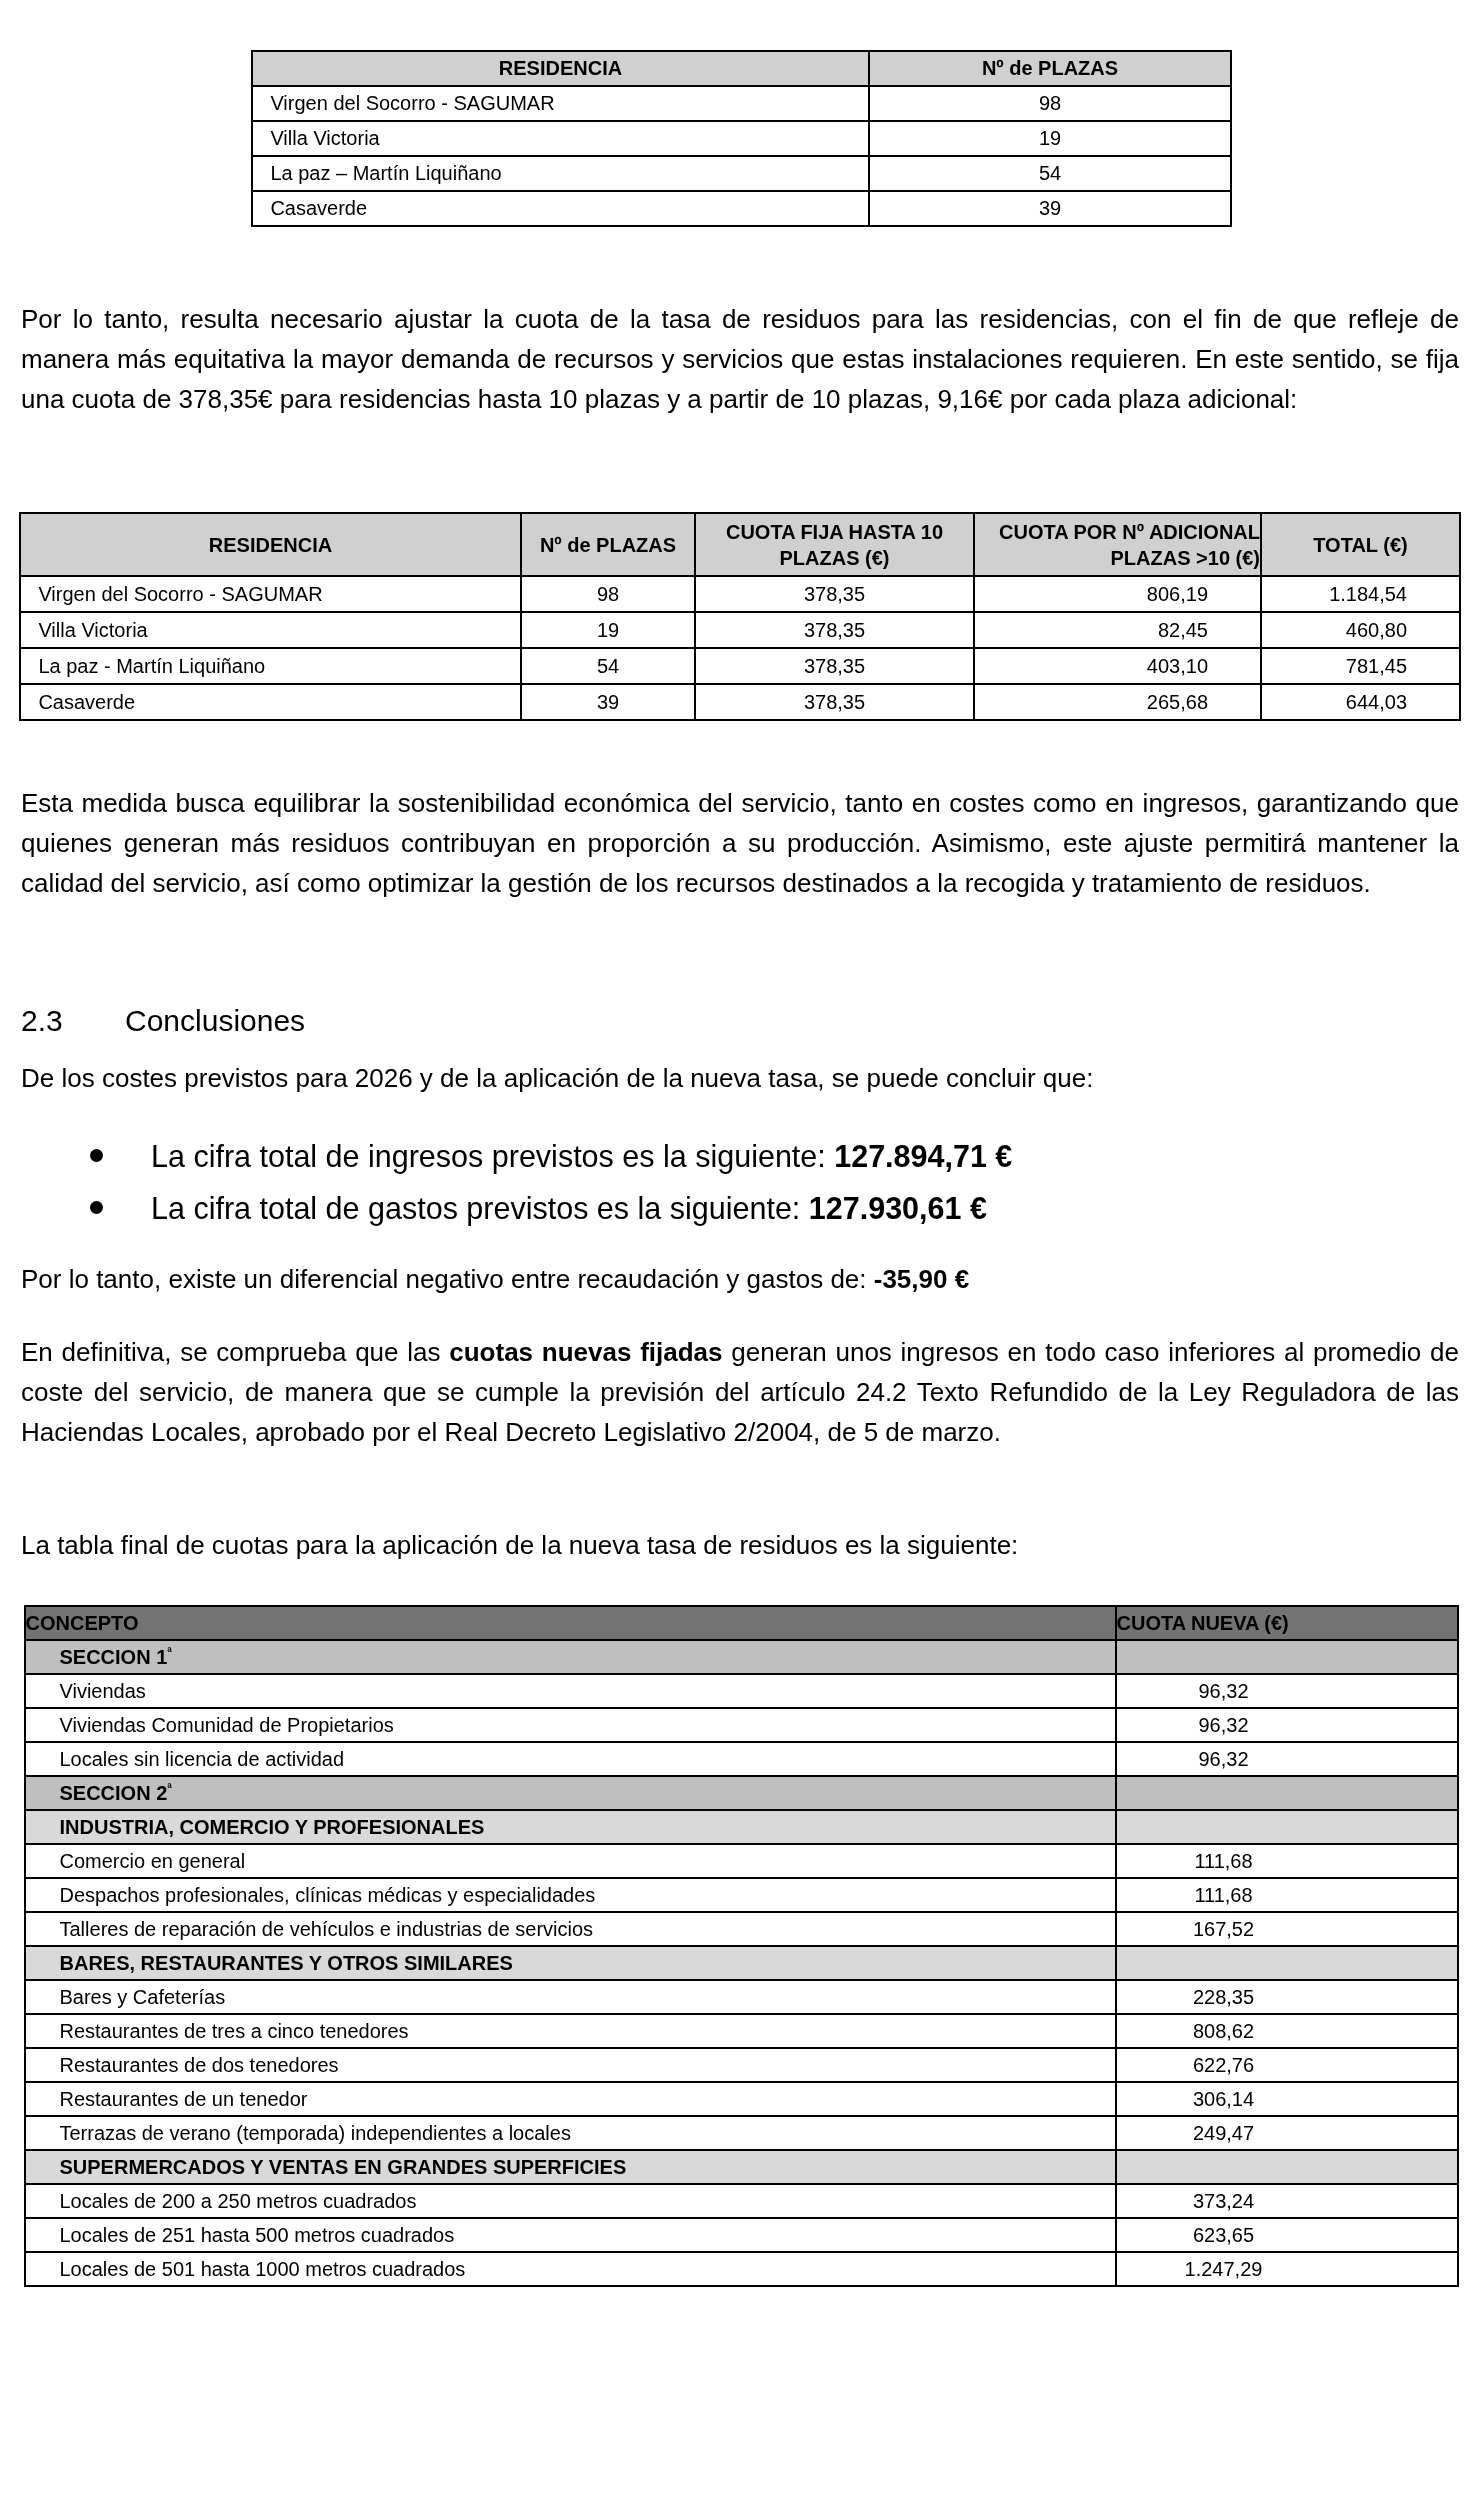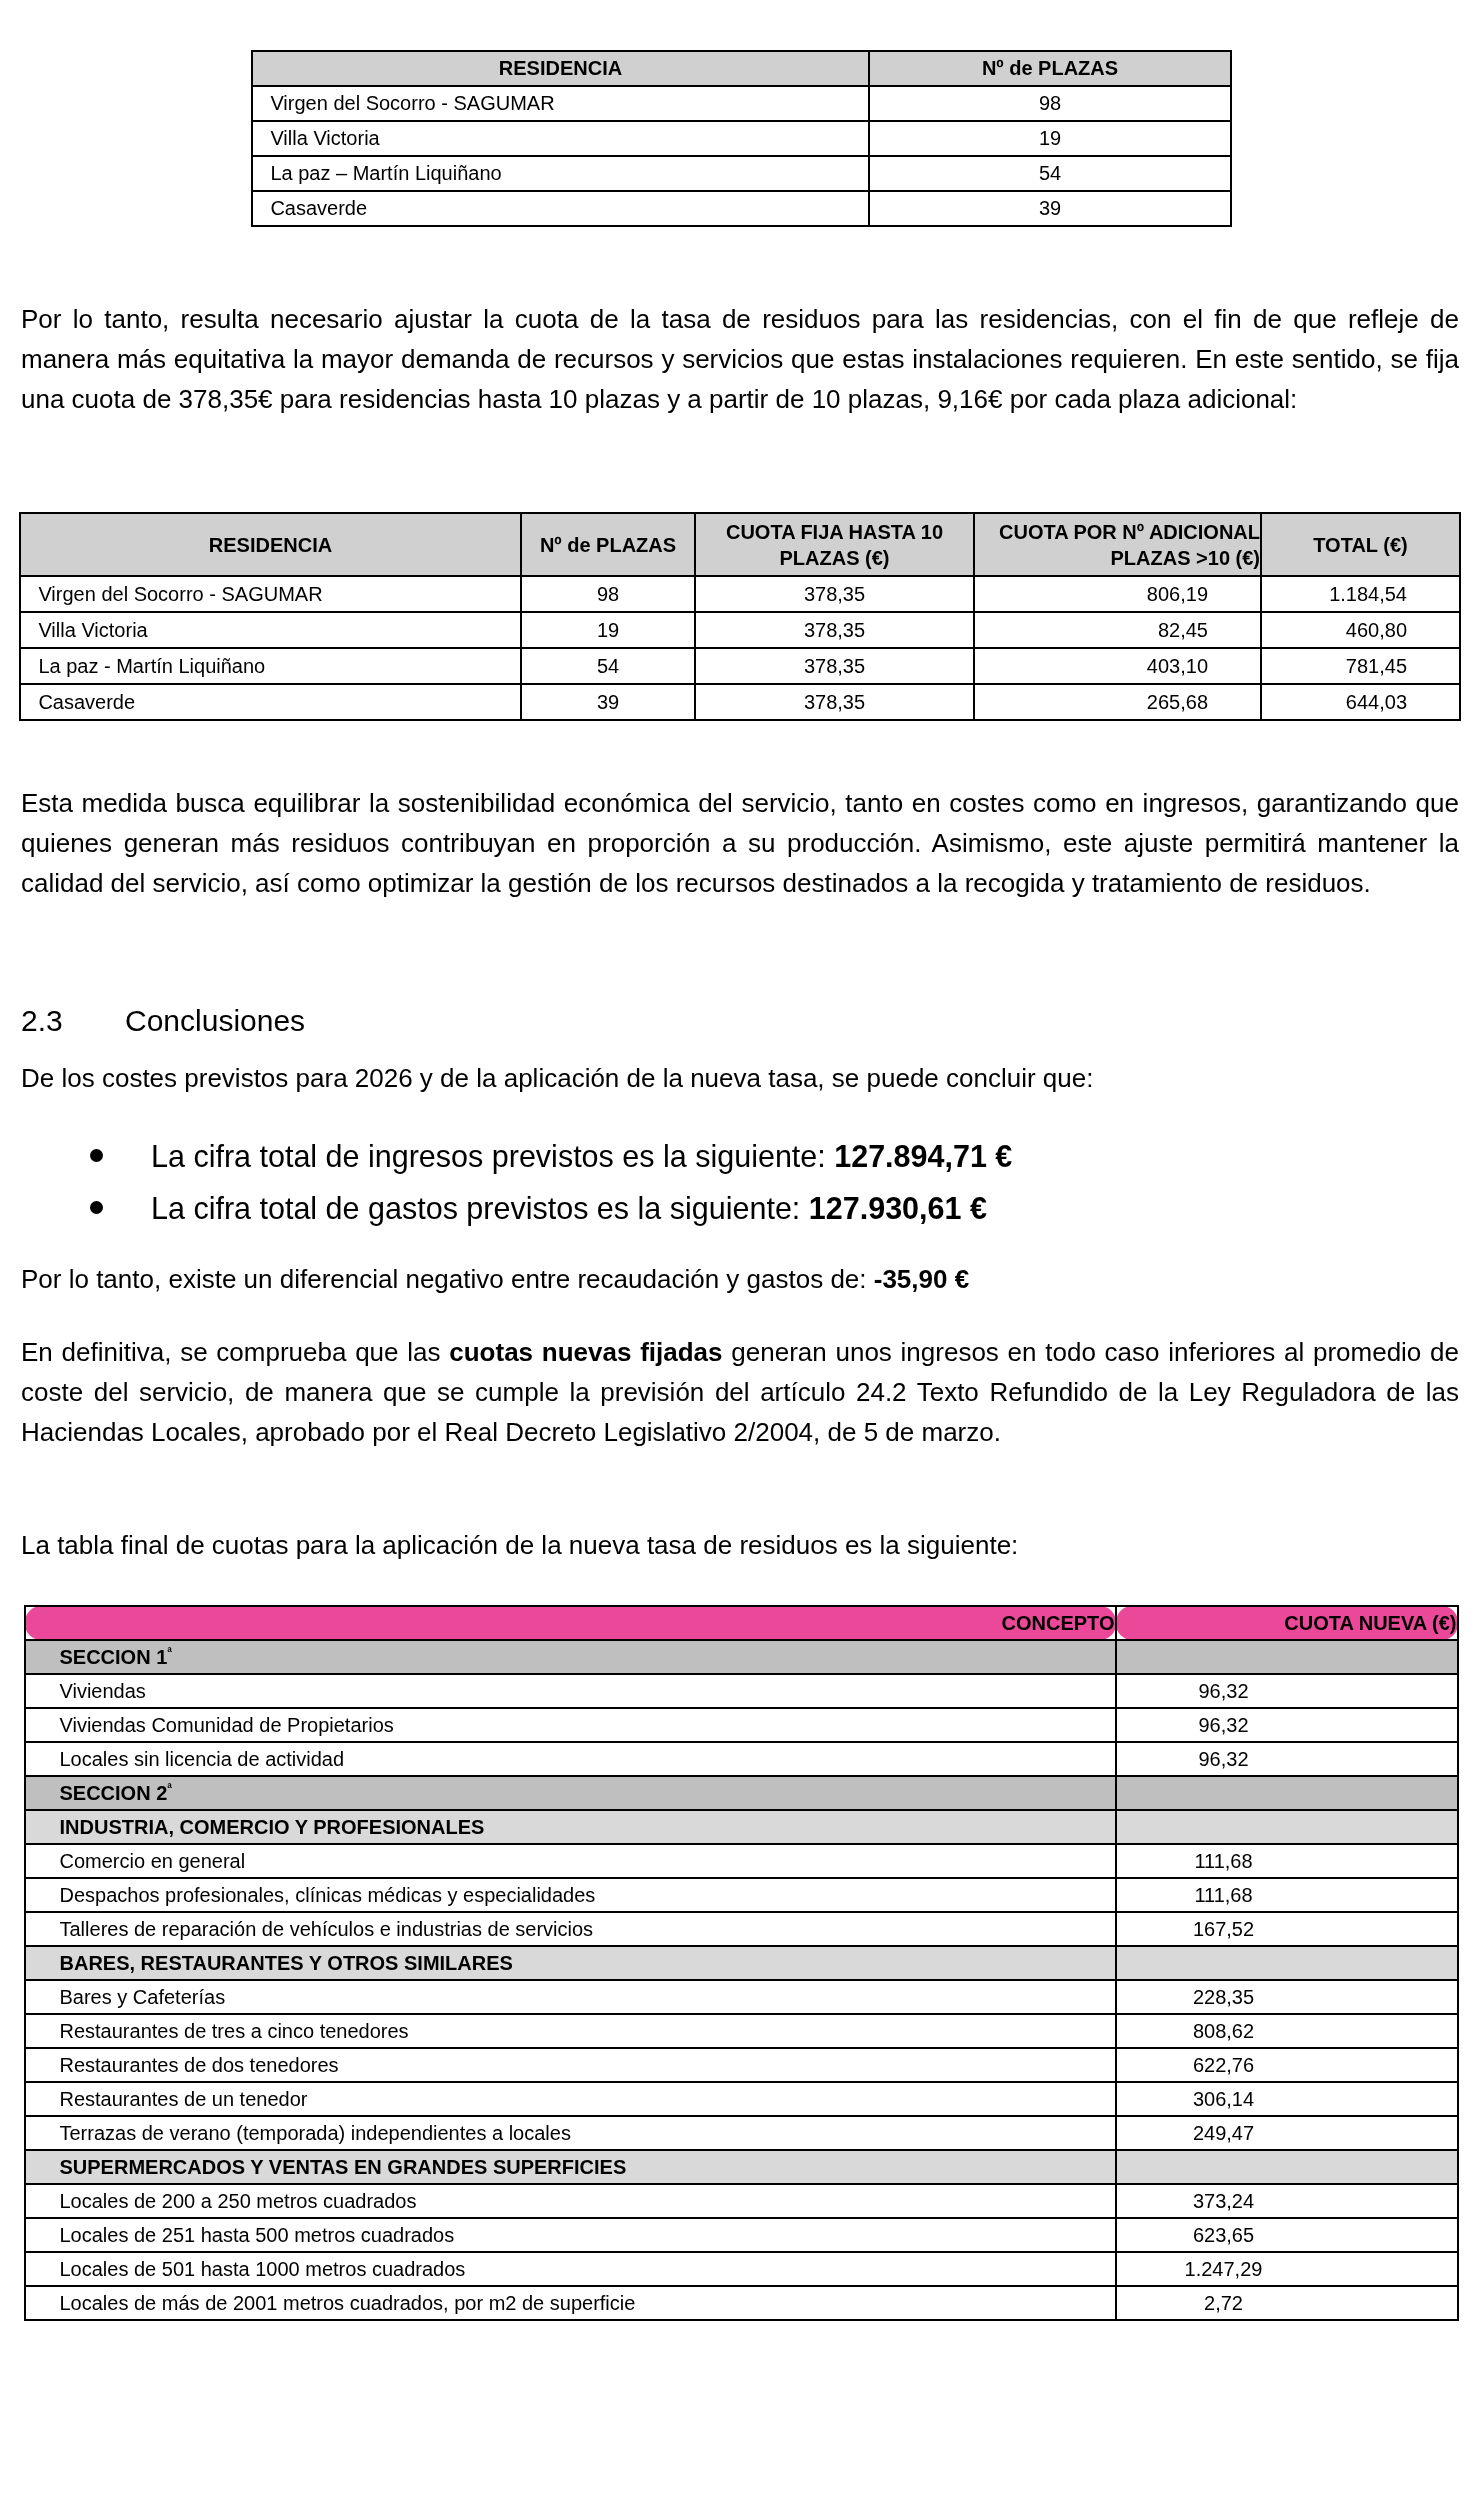--- a/index.html
+++ b/index.html
@@ -39,21 +39,21 @@
   }
   .heading .num { display: inline-block; width: 104px; }
   .bullets { position: absolute; left: 0; width: 1483px; list-style: none; margin: 0; padding: 0; }
   .bullets li { position: relative; padding-left: 151px; font-size: 30.5px; line-height: 40px; height: 52px; }
   .bullets li .dot {
     position: absolute; left: 90px; top: 13px; width: 13px; height: 13px; border-radius: 50%; background: #000;
   }
 
   
   #t3 { left: 23.5px; top: 1605px; width: 1433px; }
-  #t3 th { background: #ec4899; font-weight: bold; font-size: 20px; height: 32px; text-align: right; border-radius: 16px; }
+  #t3 th { background: #737373; font-weight: bold; font-size: 20px; height: 32px; text-align: left; }
   #t3 td { font-size: 20px; height: 32px; }
   #t3 td.name { padding-left: 34px; }
   #t3 td.val { text-align: center; padding-right: 126px; }
   #t3 tr.section td { background: #bfbfbf; font-weight: bold; }
   #t3 tr.category td { background: #d9d9d9; font-weight: bold; }
   sup { font-size: 12.2px; vertical-align: top; line-height: 12.2px; }
 </style>
 </head>
 <body>
 
@@ -251,19 +251,15 @@
         <td class="val">373,24</td>
       </tr>
       <tr class="item">
         <td class="name"><span>Locales de 251 hasta 500 metros cuadrados</span></td>
         <td class="val">623,65</td>
       </tr>
       <tr class="item">
         <td class="name"><span>Locales de 501 hasta 1000 metros cuadrados</span></td>
         <td class="val">1.247,29</td>
       </tr>
-      <tr class="item">
-        <td class="name"><span>Locales de más de 2001 metros cuadrados, por m2 de superficie</span></td>
-        <td class="val">2,72</td>
-      </tr>
     </tbody>
 </table>
 
 
 </body></html>

